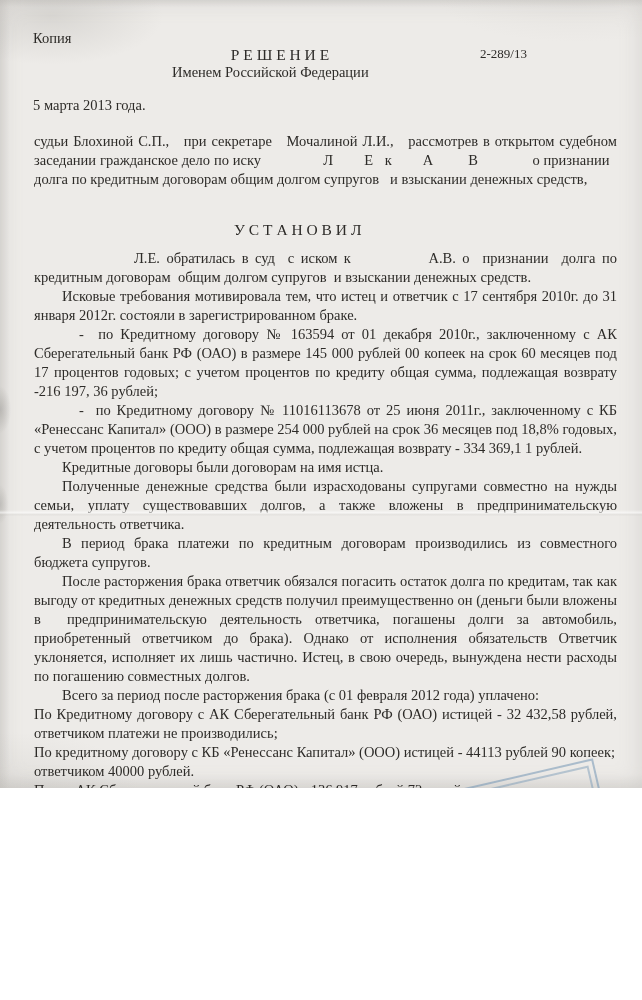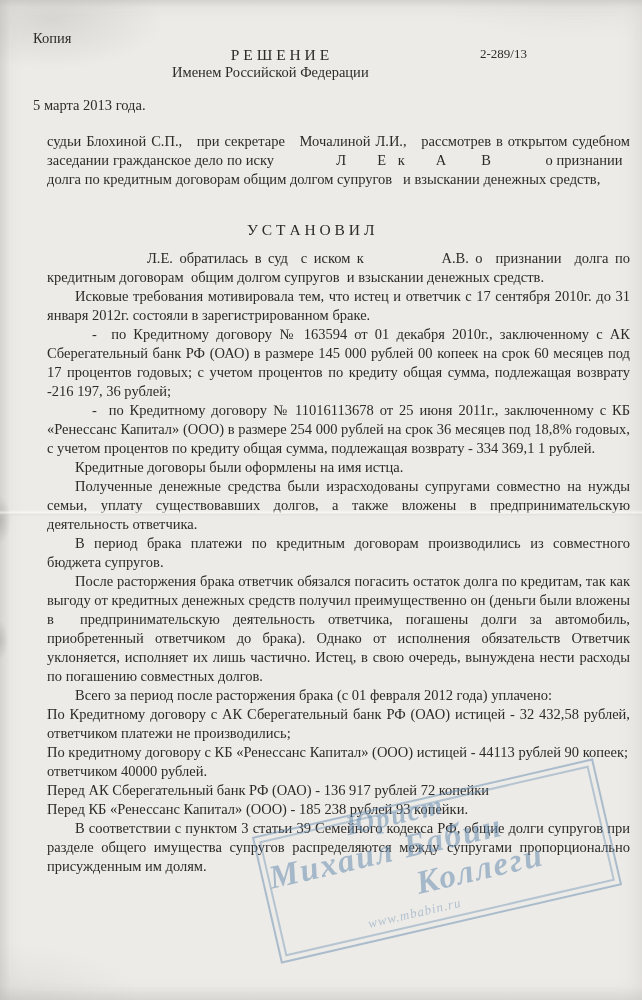--- a/index.html
+++ b/index.html
@@ -1,18 +1,18 @@
 <!DOCTYPE html>
 <html><head>
 <meta charset="utf-8">
 <style>
   html,body { margin:0; padding:0; }
   .page {
     position:relative;
-    width:642px; height:1000px;
+    width:642px; height:788px;
     overflow:hidden;
     font-family:"Liberation Serif","DejaVu Serif",serif;
     color:#2d2b28;
     background:
       radial-gradient(160px 70px at 8% 2%, rgba(170,168,163,0.30), transparent 70%),
       radial-gradient(200px 60px at 90% 0%, rgba(205,203,199,0.22), transparent 70%),
       radial-gradient(16px 34px at 0% 52%, rgba(150,148,144,0.45), transparent 70%),
       radial-gradient(12px 28px at 0% 64%, rgba(150,148,144,0.35), transparent 70%),
       radial-gradient(180px 80px at 2% 100%, rgba(190,188,183,0.25), transparent 70%),
       linear-gradient(90deg, rgba(190,188,184,0.30) 0px, rgba(190,188,184,0.0) 10px),
@@ -22,21 +22,21 @@
     box-shadow: inset 0 0 22px rgba(150,148,144,0.25);
   }
   .abs { position:absolute; }
   .copy        { left:33px;  top:30px;  font-size:14.5px; }
   .title       { left:280px; top:46px;  font-size:15.5px; transform:translateX(-50%); white-space:nowrap; }
   .case-no     { left:480px; top:46px;  font-size:13px; }
   .subtitle    { left:172px; top:64px;  font-size:14.5px; white-space:nowrap; }
   .date-line   { left:33px;  top:97px;  font-size:14.5px; }
 
   .doc-body {
-    position:absolute; left:47px; top:132px; width:583px;
+    position:absolute; left:34px; top:132px; width:583px;
     font-size:14.5px; line-height:19px;
   }
   .doc-body p { margin:0; text-align:justify; }
   p.i0 { text-indent:0; }
   p.i1 { text-indent:28px; }
   p.i2 { text-indent:45px; }
   p.i3 { text-indent:100px; }
   .established {
     margin:31px 0 10px 200px;
     font-size:15.5px; white-space:nowrap;
@@ -75,21 +75,21 @@
   <div class="abs date-line">5 марта 2013 года.</div>
 
   <div class="doc-body">
     <p class="i0">судьи Блохиной С.П.,&nbsp;&nbsp;&nbsp;при секретаре&nbsp;&nbsp; Мочалиной Л.И.,&nbsp;&nbsp; рассмотрев в открытом судебном заседании гражданское дело по иску&nbsp;&nbsp;&nbsp;&nbsp;&nbsp;&nbsp;&nbsp;&nbsp;&nbsp;&nbsp;&nbsp;&nbsp;&nbsp;&nbsp;&nbsp;&nbsp;Л&nbsp;&nbsp;&nbsp;&nbsp;&nbsp;&nbsp;&nbsp;&nbsp;Е&nbsp;&nbsp;&nbsp;к&nbsp;&nbsp;&nbsp;&nbsp;&nbsp;&nbsp;&nbsp;&nbsp;А&nbsp;&nbsp;&nbsp;&nbsp;&nbsp;&nbsp;&nbsp;&nbsp;&nbsp;В&nbsp;&nbsp;&nbsp;&nbsp;&nbsp;&nbsp;&nbsp;&nbsp;&nbsp;&nbsp;&nbsp;&nbsp;&nbsp;&nbsp;о признании&nbsp;&nbsp; долга по кредитным договорам общим долгом супругов&nbsp;&nbsp; и взыскании денежных средств,</p>
     <div class="established">У С Т А Н О В И Л</div>
     <div>
         <p class="i3">Л.Е. обратилась в суд&nbsp; с иском к&nbsp;&nbsp;&nbsp;&nbsp;&nbsp;&nbsp;&nbsp;&nbsp;&nbsp;&nbsp;&nbsp;&nbsp;А.В. о&nbsp; признании&nbsp; долга по кредитным договорам&nbsp; общим долгом супругов&nbsp; и взыскании денежных средств.</p>
         <p class="i1">Исковые требования мотивировала тем, что истец и ответчик с 17 сентября 2010г. до 31 января 2012г. состояли в зарегистрированном браке.</p>
         <p class="i2">-&nbsp;&nbsp;по Кредитному договору № 163594 от 01 декабря 2010г., заключенному с АК Сберегательный банк РФ (ОАО) в размере 145 000 рублей 00 копеек на срок 60 месяцев под 17 процентов годовых; с учетом процентов по кредиту общая сумма, подлежащая возврату -216 197, 36 рублей;</p>
         <p class="i2">-&nbsp;&nbsp;по Кредитному договору № 11016113678 от 25 июня 2011г., заключенному с КБ «Ренессанс Капитал» (ООО) в размере 254 000 рублей на срок 36 месяцев под 18,8% годовых, с учетом процентов по кредиту общая сумма, подлежащая возврату - 334 369,1 1 рублей.</p>
-        <p class="i1">Кредитные договоры были оформлены на имя истца.</p>
+        <p class="i1">Кредитные договоры были договорам на имя истца.</p>
         <p class="i1">Полученные денежные средства были израсходованы супругами совместно на нужды семьи, уплату существовавших долгов, а также вложены в предпринимательскую деятельность ответчика.</p>
         <p class="i1">В период брака платежи по кредитным договорам производились из совместного бюджета супругов.</p>
         <p class="i1">После расторжения брака ответчик обязался погасить остаток долга по кредитам, так как выгоду от кредитных денежных средств получил преимущественно он (деньги были вложены в&nbsp; предпринимательскую деятельность ответчика, погашены долги за автомобиль, приобретенный ответчиком до брака). Однако от исполнения обязательств Ответчик уклоняется, исполняет их лишь частично. Истец, в свою очередь, вынуждена нести расходы по погашению совместных долгов.</p>
         <p class="i1">Всего за период после расторжения брака (с 01 февраля 2012 года) уплачено:</p>
         <p class="i0">По Кредитному договору с АК Сберегательный банк РФ (ОАО) истицей - 32 432,58 рублей, ответчиком платежи не производились;</p>
         <p class="i0">По кредитному договору с КБ «Ренессанс Капитал» (ООО) истицей - 44113 рублей 90 копеек;</p>
         <p class="i0">ответчиком 40000 рублей.</p>
         <p class="i0">Перед АК Сберегательный банк РФ (ОАО) - 136 917 рублей 72 копейки</p>
         <p class="i0">Перед КБ «Ренессанс Капитал» (ООО) - 185 238 рублей 93 копейки.</p>
         <p class="i1">В соответствии с пунктом 3 статьи 39 Семейного кодекса РФ, общие долги супругов при разделе общего имущества супругов распределяются между супругами пропорционально присужденным им долям.</p>

